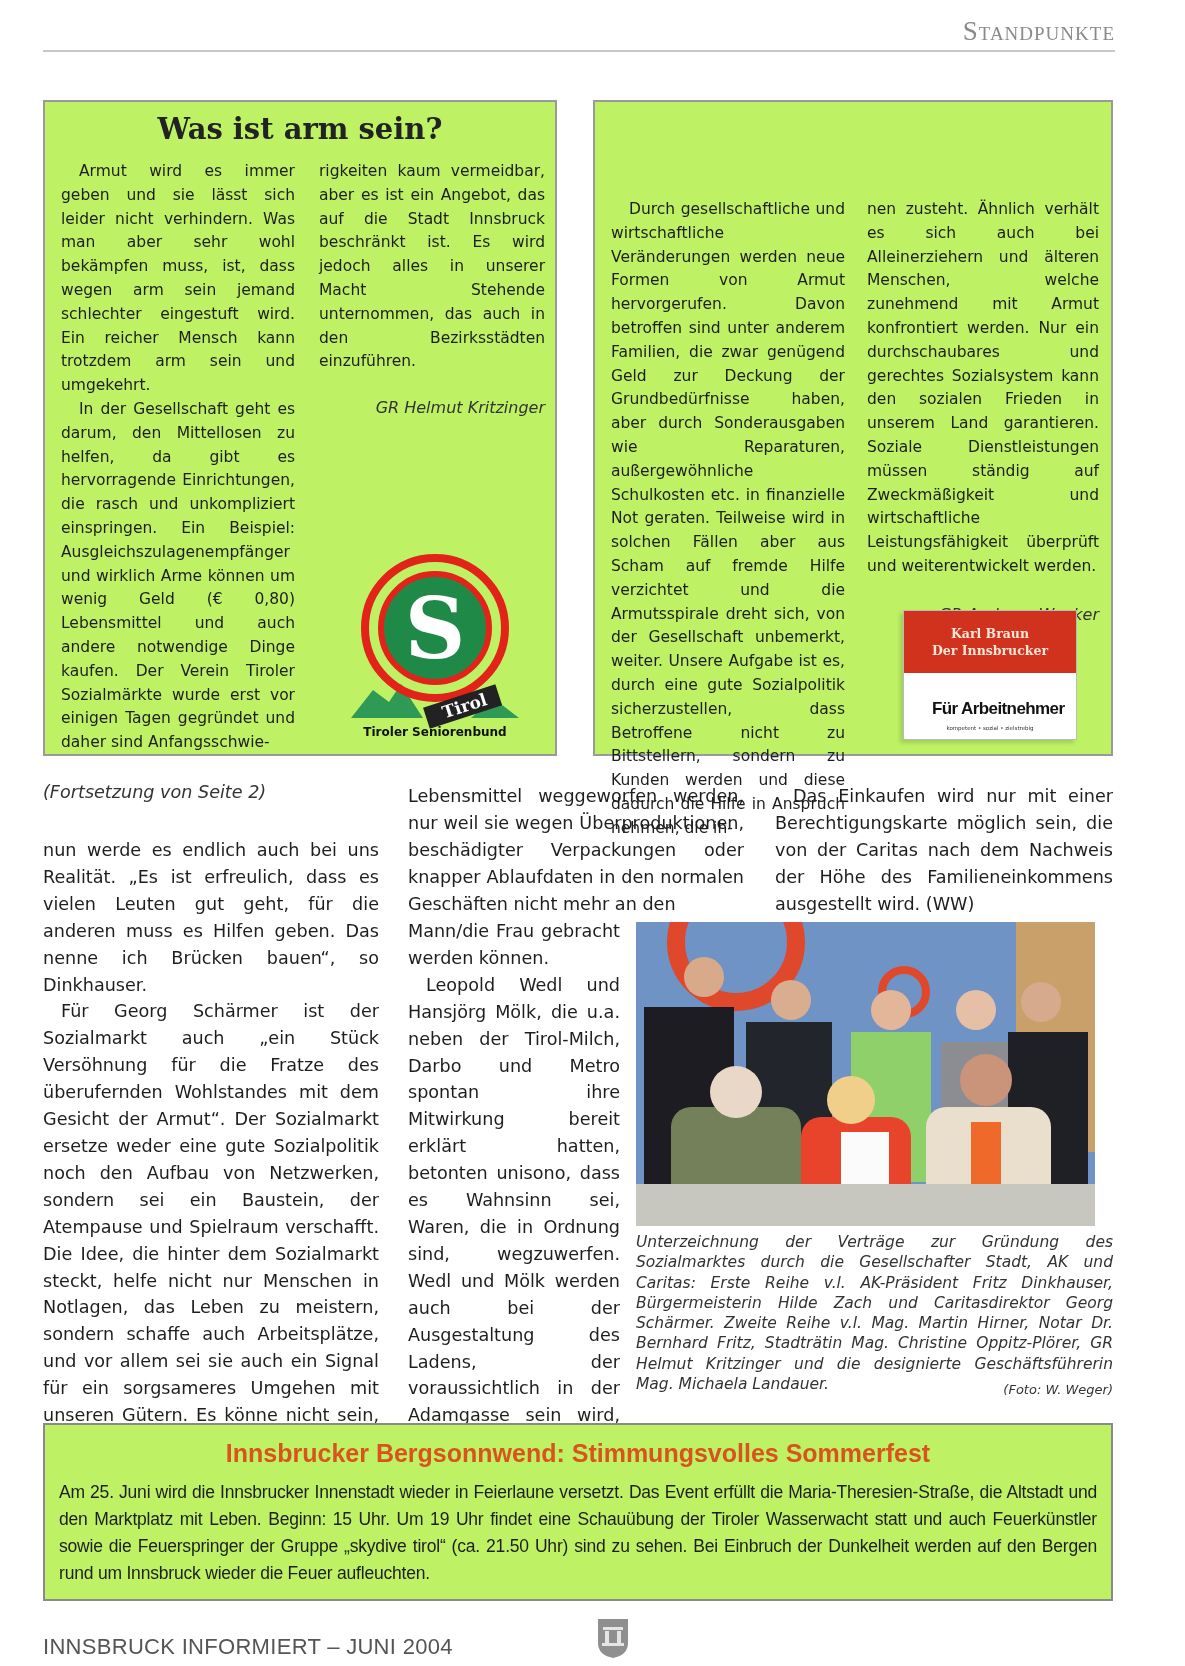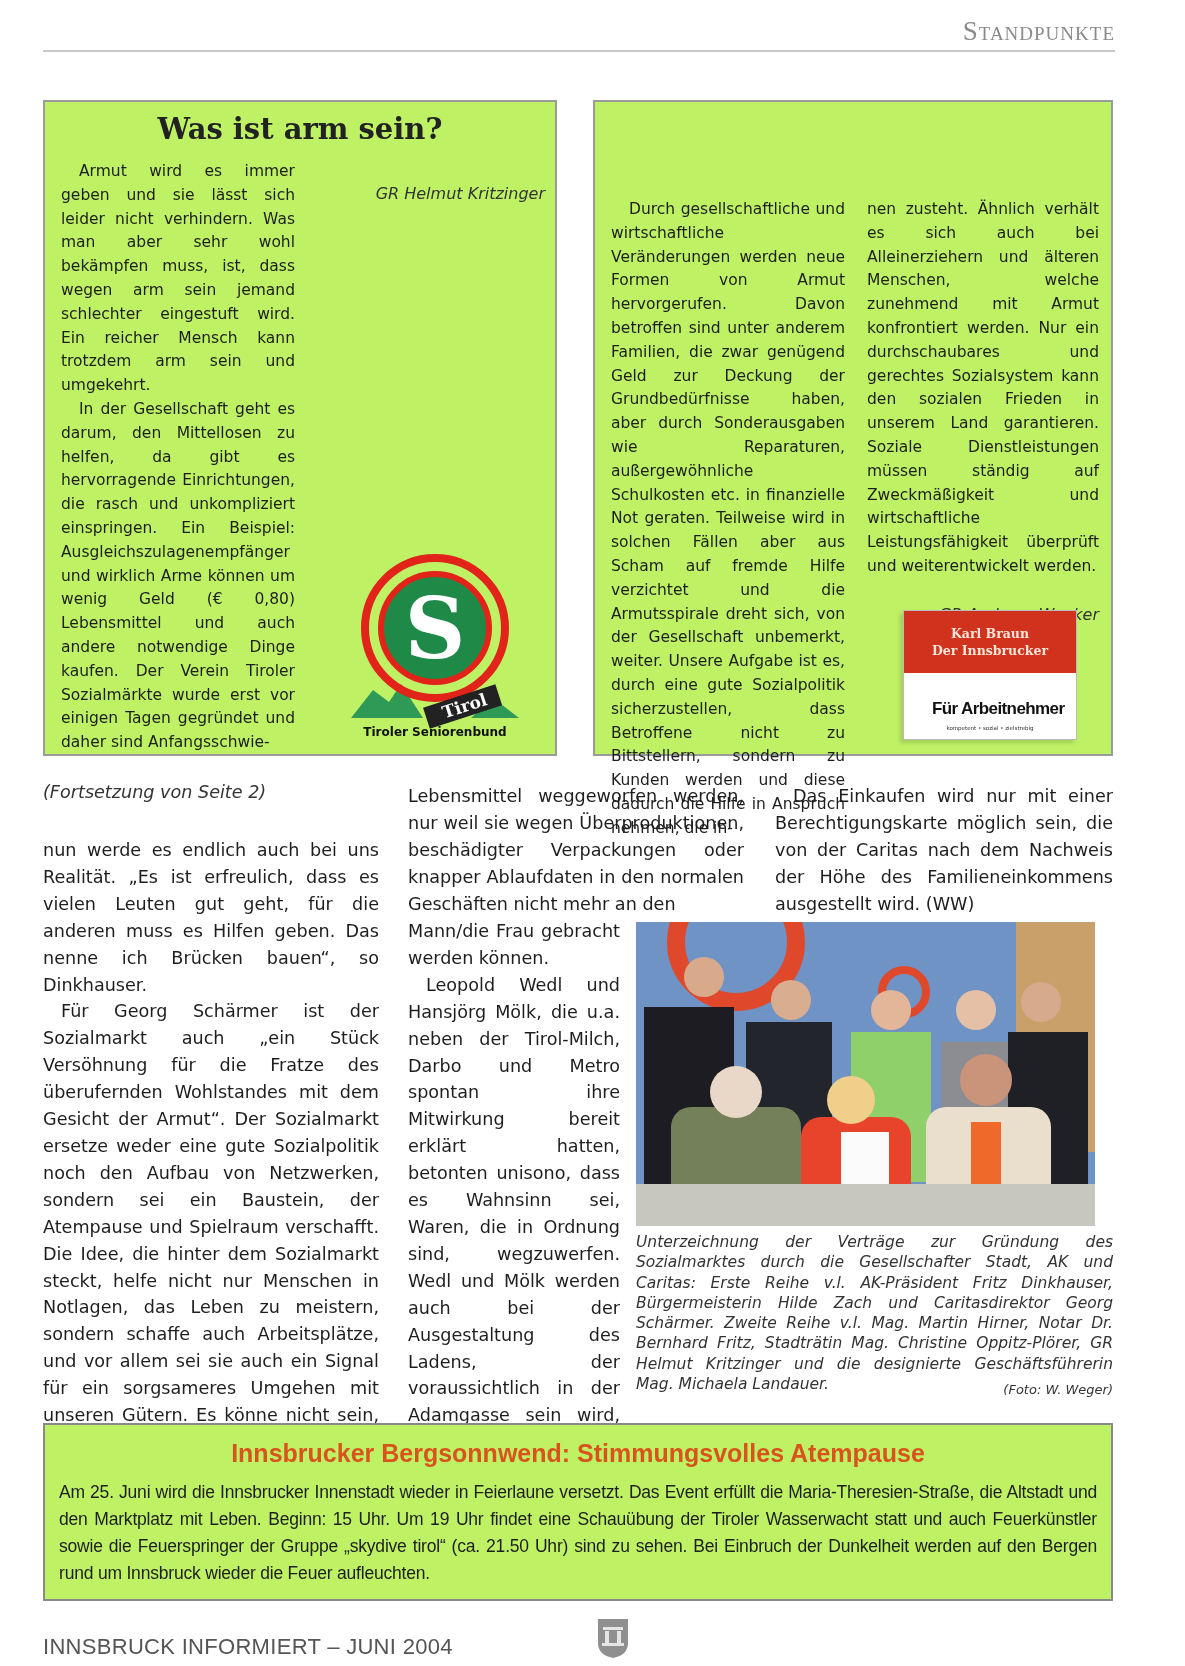--- a/index.html
+++ b/index.html
@@ -32,20 +32,21 @@
 <div class="abs section-label">Standpunkte</div>
 <div class="abs header-rule"></div>
 
 <div class="abs box" style="left:43px; top:100px; width:514px; height:656px;">
   <div class="abs box-title" style="left:0; right:0; top:10px; font-size:29px;">Was ist arm sein?</div>
   <div class="abs col" style="left:16px; top:58px; width:234px;">
     <p>Armut wird es immer geben und sie lässt sich leider nicht verhindern. Was man aber sehr wohl bekämpfen muss, ist, dass wegen arm sein jemand schlechter eingestuft wird. Ein reicher Mensch kann trotzdem arm sein und umgekehrt.</p>
     <p>In der Gesellschaft geht es darum, den Mittellosen zu helfen, da gibt es hervorragende Einrichtungen, die rasch und unkompliziert einspringen. Ein Beispiel: Ausgleichszulagenempfänger und wirklich Arme können um wenig Geld (€ 0,80) Lebensmittel und auch andere notwendige Dinge kaufen. Der Verein Tiroler Sozialmärkte wurde erst vor einigen Tagen gegründet und daher sind Anfangsschwie-</p>
   </div>
   <div class="abs col" style="left:274px; top:58px; width:226px;">
+    <p class="noind">rigkeiten kaum vermeidbar, aber es ist ein Angebot, das auf die Stadt Innsbruck beschränkt ist. Es wird jedoch alles in unserer Macht Stehende unternommen, das auch in den Bezirksstädten einzuführen.</p>
     <div class="sig" style="margin-top:22px;">GR Helmut Kritzinger</div>
   </div>
 
   <div class="abs" style="left:298px; top:448px; width:184px; height:190px;">
     <svg width="184" height="190" viewBox="0 0 184 190">
       <polygon points="8,168 30,140 46,152 58,134 80,168" fill="#2e9a55"></polygon>
       <polygon points="128,168 150,148 176,168" fill="#2e9a55"></polygon>
       <circle cx="92" cy="78" r="70" fill="none" stroke="#e2231a" stroke-width="8"></circle>
       <circle cx="92" cy="78" r="54" fill="#1f8a48" stroke="#e2231a" stroke-width="6"></circle>
       <text x="92" y="108" text-anchor="middle" font-family="DejaVu Serif, serif" font-weight="bold" font-size="84" fill="#ffffff">S</text>
@@ -122,21 +123,21 @@
       <rect x="335" y="200" width="30" height="85" fill="#ef6a2a"></rect>
       <circle cx="350" cy="158" r="26" fill="#c9947a"></circle>
     <rect x="205" y="210" width="48" height="70" fill="#fbfbfb"></rect>
     <rect x="0" y="262" width="459" height="42" fill="#c7c7c0"></rect>
   </svg>
 </div>
 <div class="abs caption" style="left:636px; top:1232px; width:477px;">Unterzeichnung der Verträge zur Gründung des Sozialmarktes durch die Gesellschafter Stadt, AK und Caritas: Erste Reihe v.l. AK-Präsident Fritz Dinkhauser, Bürgermeisterin Hilde Zach und Caritasdirektor Georg Schärmer. Zweite Reihe v.l. Mag. Martin Hirner, Notar Dr. Bernhard Fritz, Stadträtin Mag. Christine Oppitz-Plörer, GR Helmut Kritzinger und die designierte Geschäftsführerin Mag. Michaela Landauer.</div>
 <div class="abs credit" style="left:636px; top:1382px; width:477px;">(Foto: W. Weger)</div>
 
 <div class="abs box" style="left:43px; top:1423px; width:1070px; height:178px; border-color:#8a8a8a;">
-  <div class="abs event-title" style="left:0; right:0; top:14px;">Innsbrucker Bergsonnwend: Stimmungsvolles Atempause</div>
+  <div class="abs event-title" style="left:0; right:0; top:14px;">Innsbrucker Bergsonnwend: Stimmungsvolles Sommerfest</div>
   <div class="abs event-body" style="left:14px; right:14px; top:54px;">Am 25. Juni wird die Innsbrucker Innenstadt wieder in Feierlaune versetzt. Das Event erfüllt die Maria-Theresien-Straße, die Altstadt und den Marktplatz mit Leben. Beginn: 15 Uhr. Um 19 Uhr findet eine Schauübung der Tiroler Wasserwacht statt und auch Feuerkünstler sowie die Feuerspringer der Gruppe „skydive tirol“ (ca. 21.50 Uhr) sind zu sehen. Bei Einbruch der Dunkelheit werden auf den Bergen rund um Innsbruck wieder die Feuer aufleuchten.</div>
 </div>
 
 <div class="abs footer-text" style="left:43px; top:1634px;">INNSBRUCK INFORMIERT – JUNI 2004</div>
 <div class="abs" style="left:596px; top:1617px; width:34px; height:42px;">
   <svg width="34" height="42" viewBox="0 0 34 42">
     <path d="M2 2 H32 V26 Q32 38 17 41 Q2 38 2 26 Z" fill="#8f8f8f"></path>
     <rect x="7" y="10" width="20" height="3" fill="#e5e5e5"></rect>
     <rect x="9" y="14" width="4" height="12" fill="#e5e5e5"></rect>
     <rect x="21" y="14" width="4" height="12" fill="#e5e5e5"></rect>

